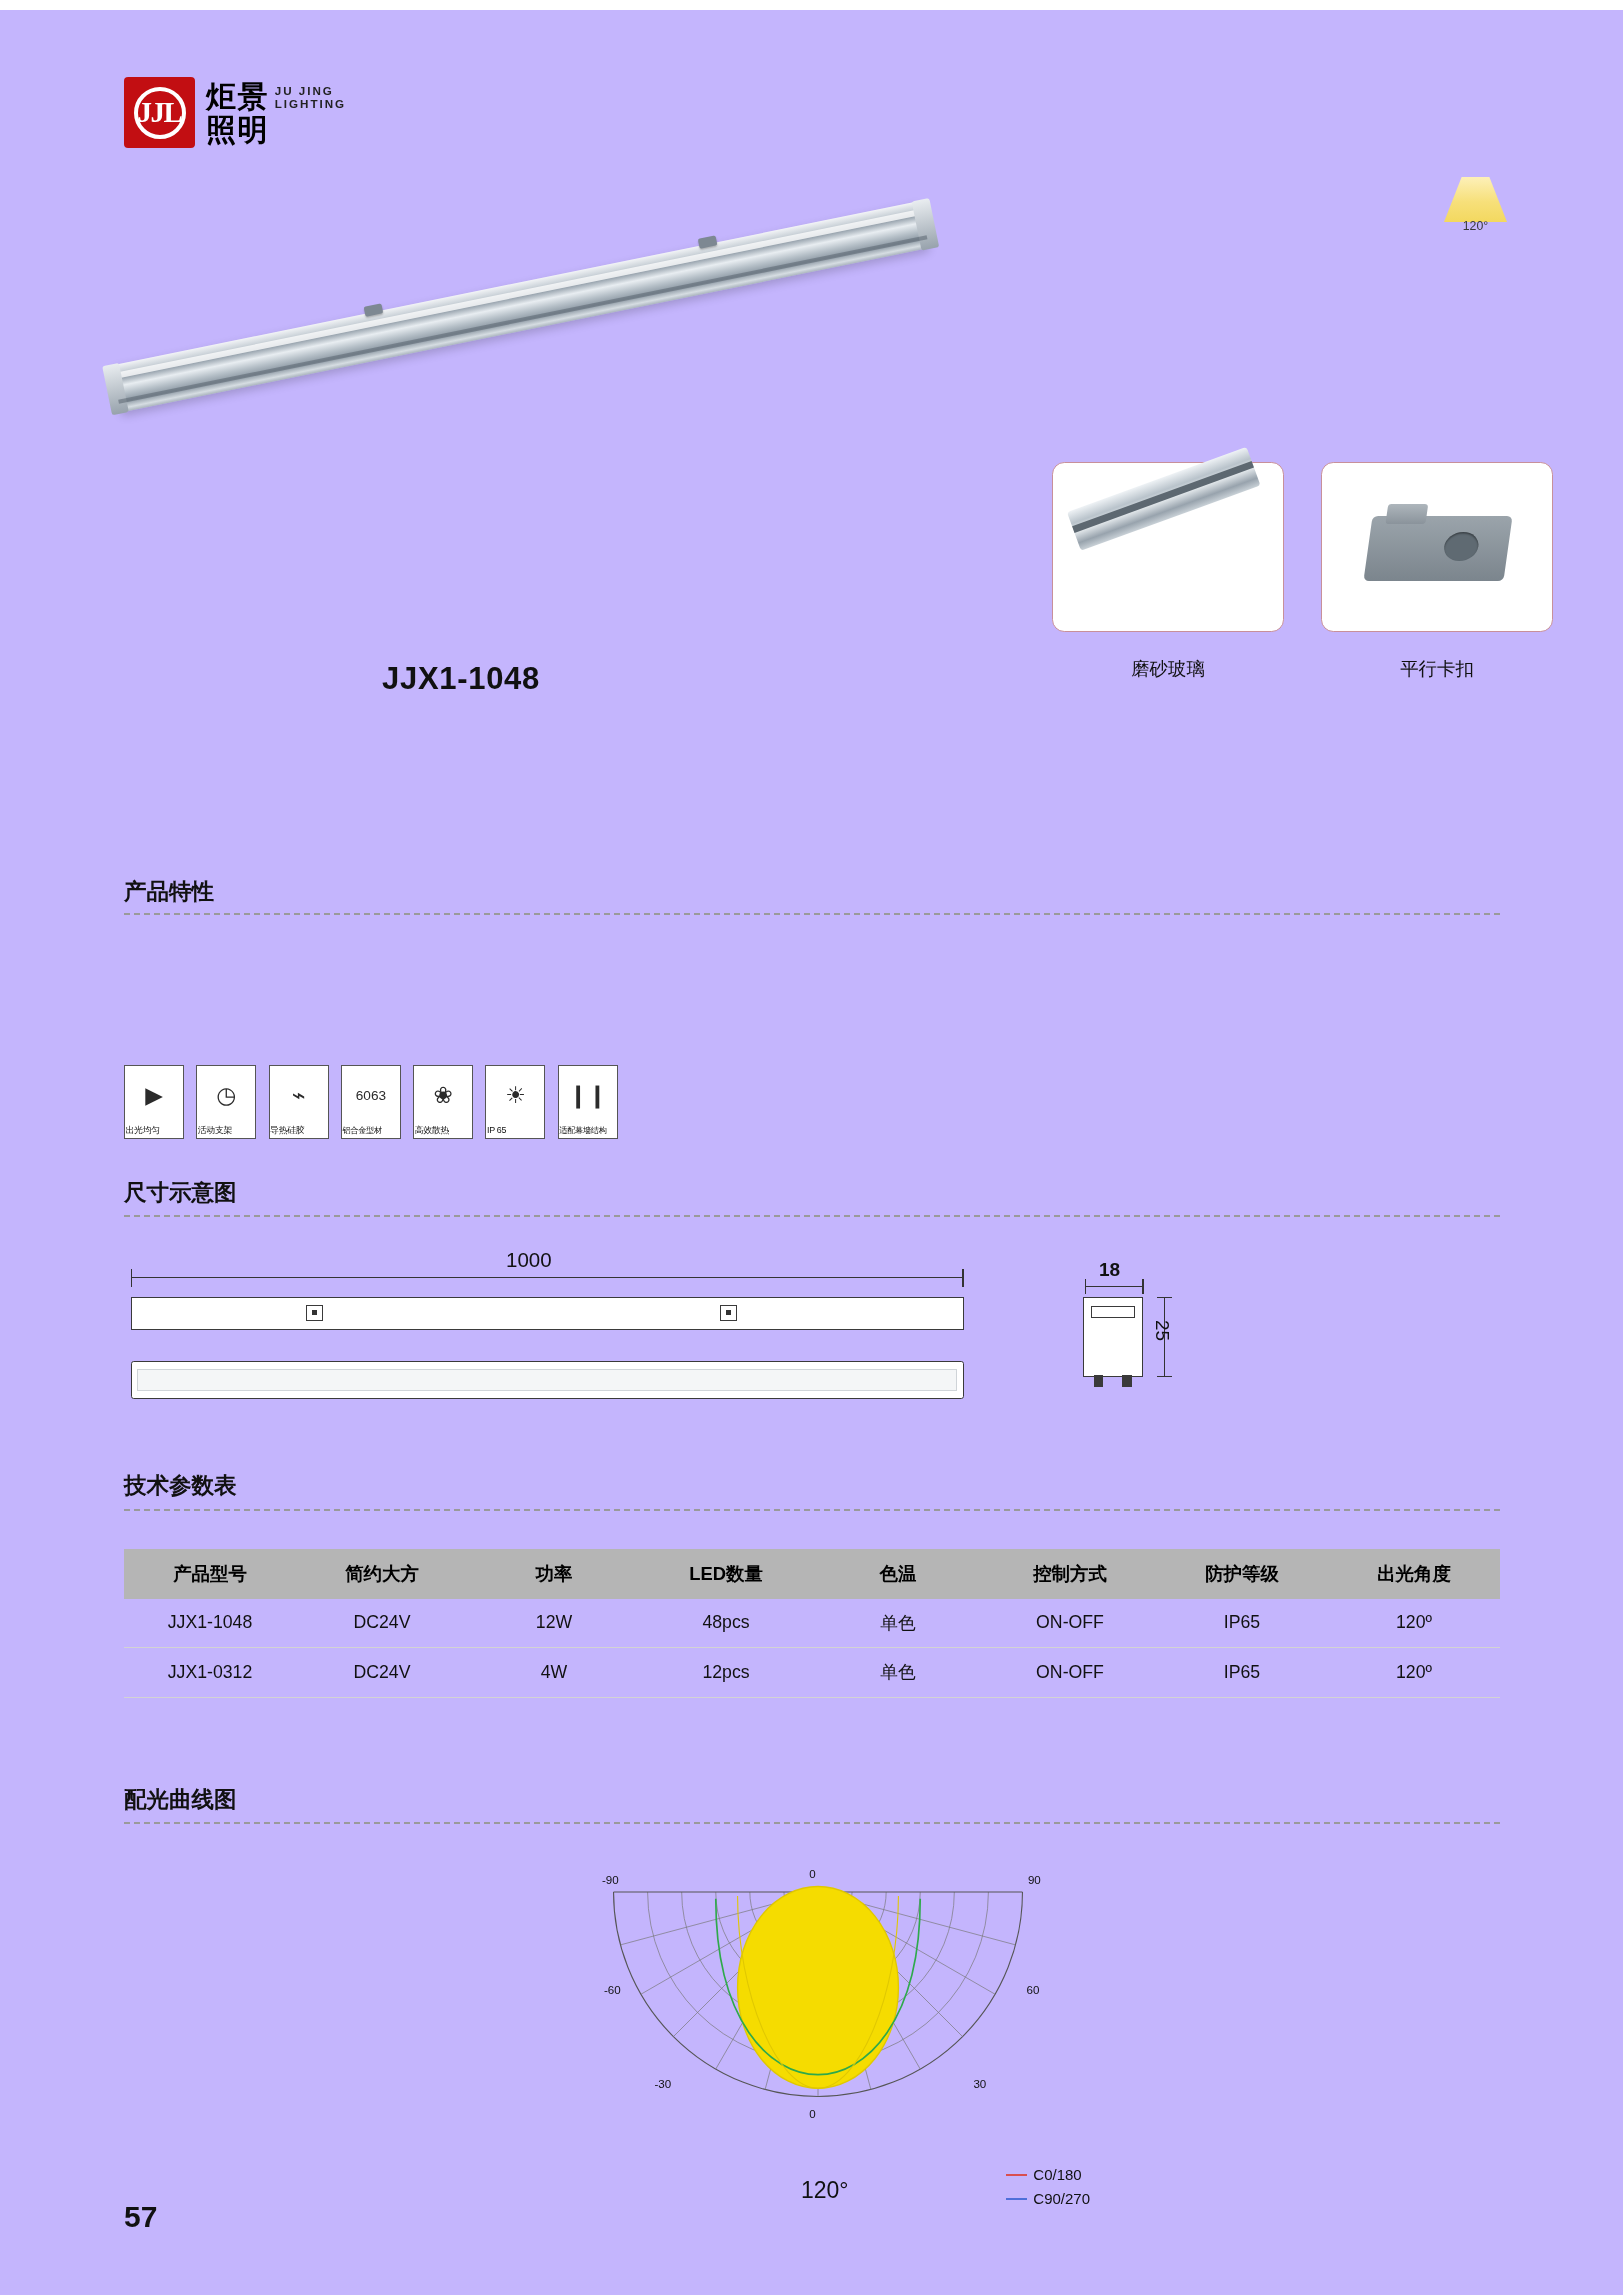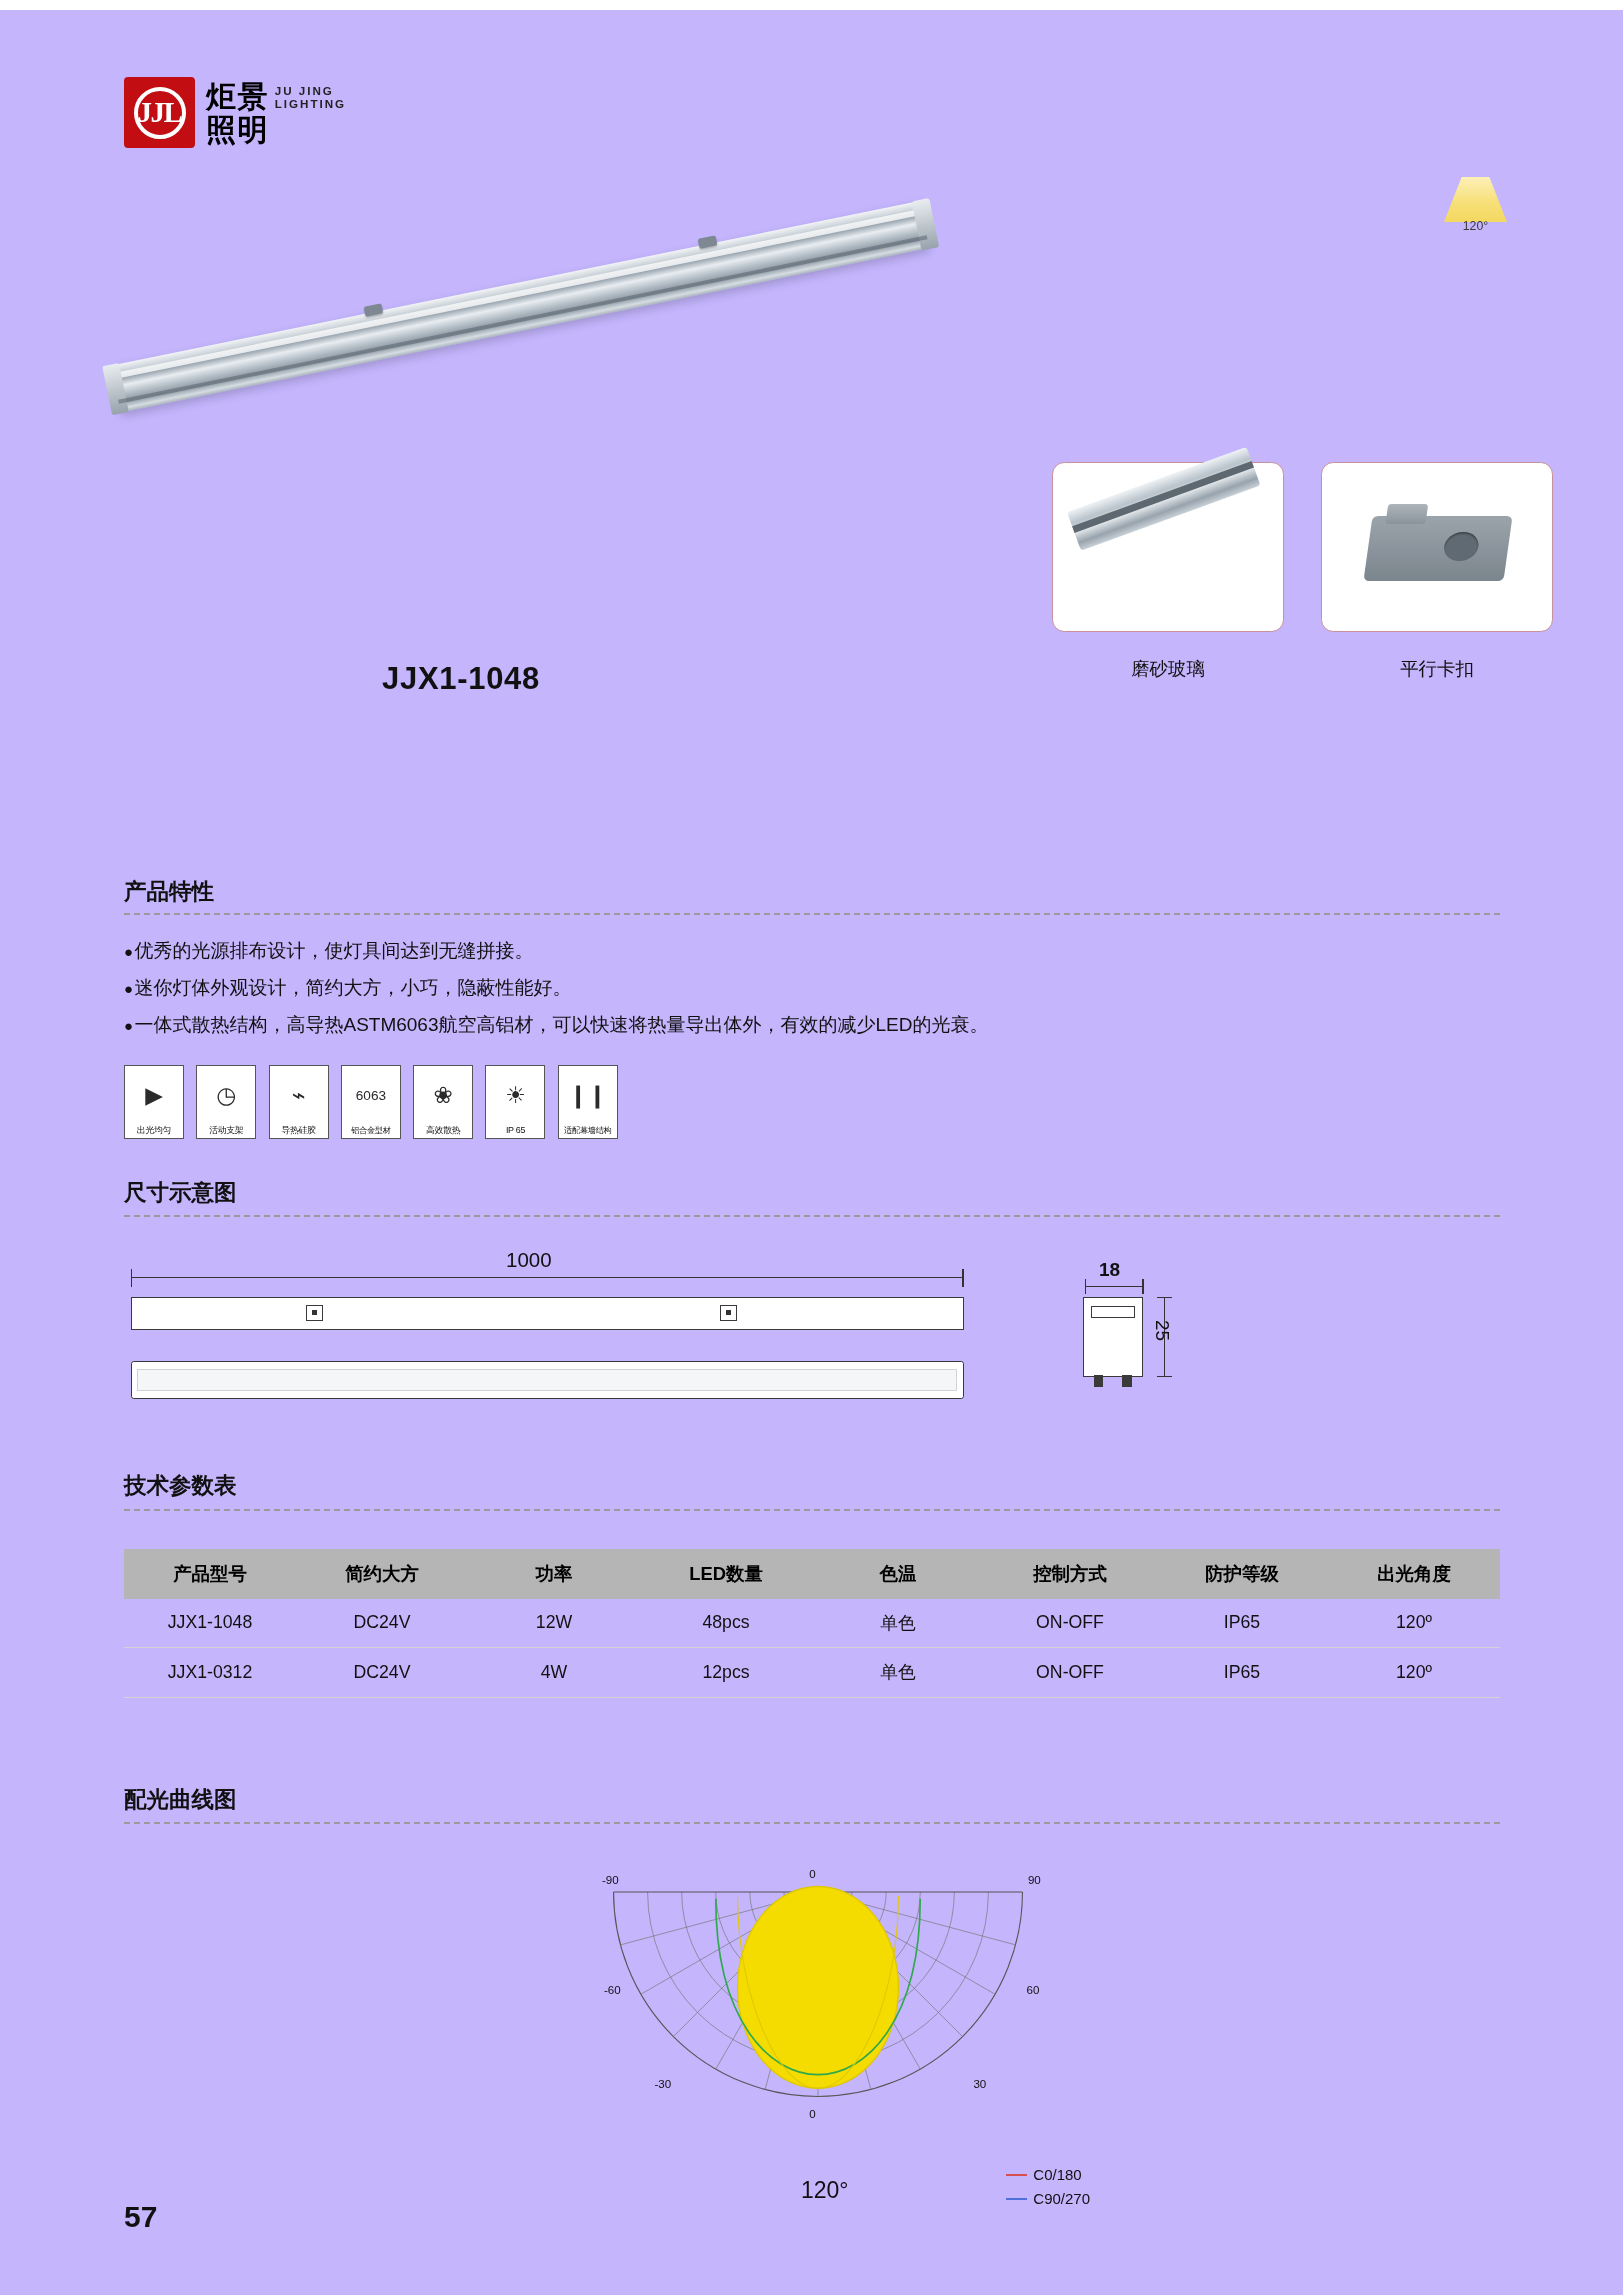--- a/index.html
+++ b/index.html
@@ -312,21 +312,20 @@
     flex: 1;
     display: flex;
     align-items: center;
     justify-content: center;
     font-size: 23px;
     color: #2b2b2b;
   }
   .ic .cap {
     font-size: 8.9px;
     color: #111;
-    text-align: center;
     line-height: 1.15;
     letter-spacing: -0.3px;
     width: 57px;
   }
   .ic .cap.two-line { font-size: 8.2px; }
 
   
   .dim-area {
     position: absolute;
     left: 124px;
@@ -589,25 +588,20 @@
     <div class="clip-body">
       <div class="notch"></div>
       <div class="hole"></div>
     </div>
   </div>
   <div class="acc-caption two">平行卡扣</div>
 
   <div class="sec-title" style="top:866px;">产品特性</div>
   <div class="dashed" style="top:903px;"></div>
 
-  <div class="feat-list">
-    <div class="feat-item"><span class="bullet">●</span><span>优秀的光源排布设计，使灯具间达到无缝拼接。</span></div>
-    <div class="feat-item"><span class="bullet">●</span><span>迷你灯体外观设计，简约大方，小巧，隐蔽性能好。</span></div>
-    <div class="feat-item"><span class="bullet">●</span><span>一体式散热结构，高导热ASTM6063航空高铝材，可以快速将热量导出体外，有效的减少LED的光衰。</span></div>
-  </div>
 
   <div class="icon-row">
     <div class="ic">
       <div class="glyph">▶</div>
       <div class="cap">出光均匀</div>
     </div>
     <div class="ic">
       <div class="glyph">◷</div>
       <div class="cap">活动支架</div>
     </div>

